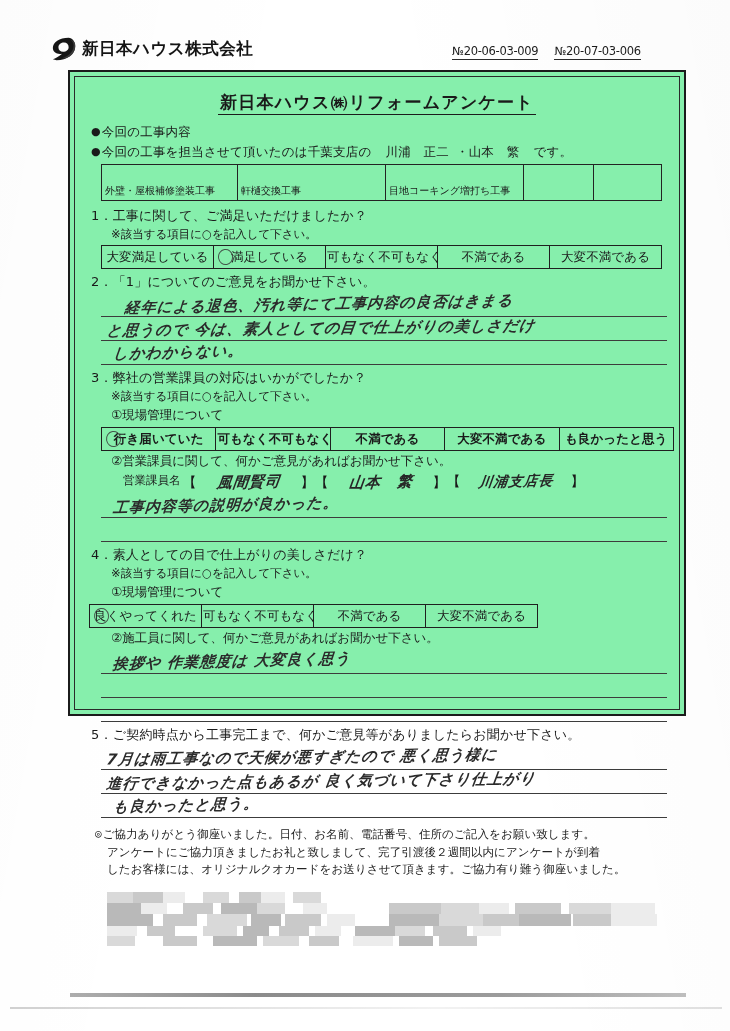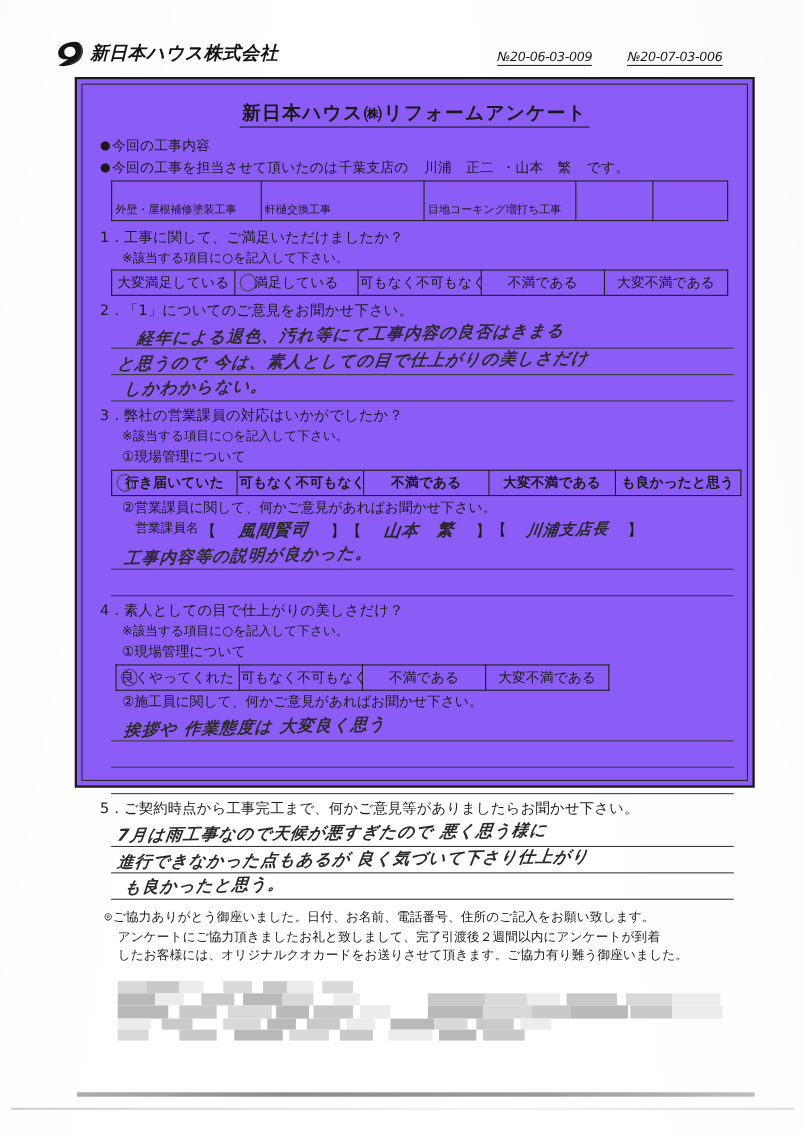--- a/index.html
+++ b/index.html
@@ -21,52 +21,52 @@
     position: absolute; inset: 0;
     background:
       linear-gradient(100deg, rgba(0,0,0,0.012) 0%, rgba(0,0,0,0) 35%),
       linear-gradient(260deg, rgba(0,0,0,0.015) 0%, rgba(0,0,0,0) 40%);
     pointer-events: none;
   }
 
   
   .header {
     position: absolute;
-    left: 0; top: 0; width: 730px; height: 88px; font-style: italic;
+    left: 0; top: 0; width: 730px; height: 88px;
   }
   .logo-wrap {
     position: absolute; left: 50px; top: 36px;
     display: flex; align-items: center; gap: 4px;
   }
   .logo-mark { width: 28px; height: 26px; display: block; }
   .logo-text {
     font-family: "DejaVu Sans", sans-serif;
     font-weight: bold;
     font-size: 16.5px;
     letter-spacing: 0.5px;
     color: #141414;
     white-space: nowrap;
   }
   .doc-nums {
     position: absolute; top: 44px; left: 452px;
-    display: flex; gap: 32px;
+    display: flex; gap: 16px;
     font-family: "DejaVu Sans", sans-serif;
     font-size: 11.5px;
     color: #1c1c1c;
     white-space: nowrap;
   }
   .doc-num { border-bottom: 1px solid #2a2a2a; padding-bottom: 1px; letter-spacing: -0.3px; }
 
   
   .sheet {
     position: absolute;
     left: 68px; top: 70px;
     width: 618px; height: 646px;
     border: 2.5px solid #1b1b1b;
-    background: #8b5cf6;
+    background: #86efac;
   }
   .sheet-inner {
     position: absolute; inset: 4px;
     border: 1px solid #2a2a2a;
     padding: 10px 14px 0 14px;
   }
 
   .title {
     text-align: center;
     font-family: "DejaVu Sans", sans-serif;
@@ -142,21 +142,21 @@
     font-size: 12.5px;
     font-family: "DejaVu Sans", sans-serif;
     white-space: nowrap;
     position: relative;
     letter-spacing: 0.1px;
   }
   table.q1opts { width: 560px; margin-left: 12px; }
   table.q1opts td { width: 112px; }
   table.q3opts { width: 572px; margin-left: 12px; font-weight: bold; }
   table.q3opts td { width: 114.4px; }
-  table.q4opts { width: 448px; margin-left: 16px; }
+  table.q4opts { width: 448px; margin-left: 0; }
   table.q4opts td { width: 112px; }
 
   
   .mark {
     position: absolute;
     left: 3px; top: 3px;
     width: 15px; height: 16px;
     border: 1.6px solid #3a3a3a;
     border-radius: 52% 48% 50% 50%;
     transform: rotate(-9deg);

